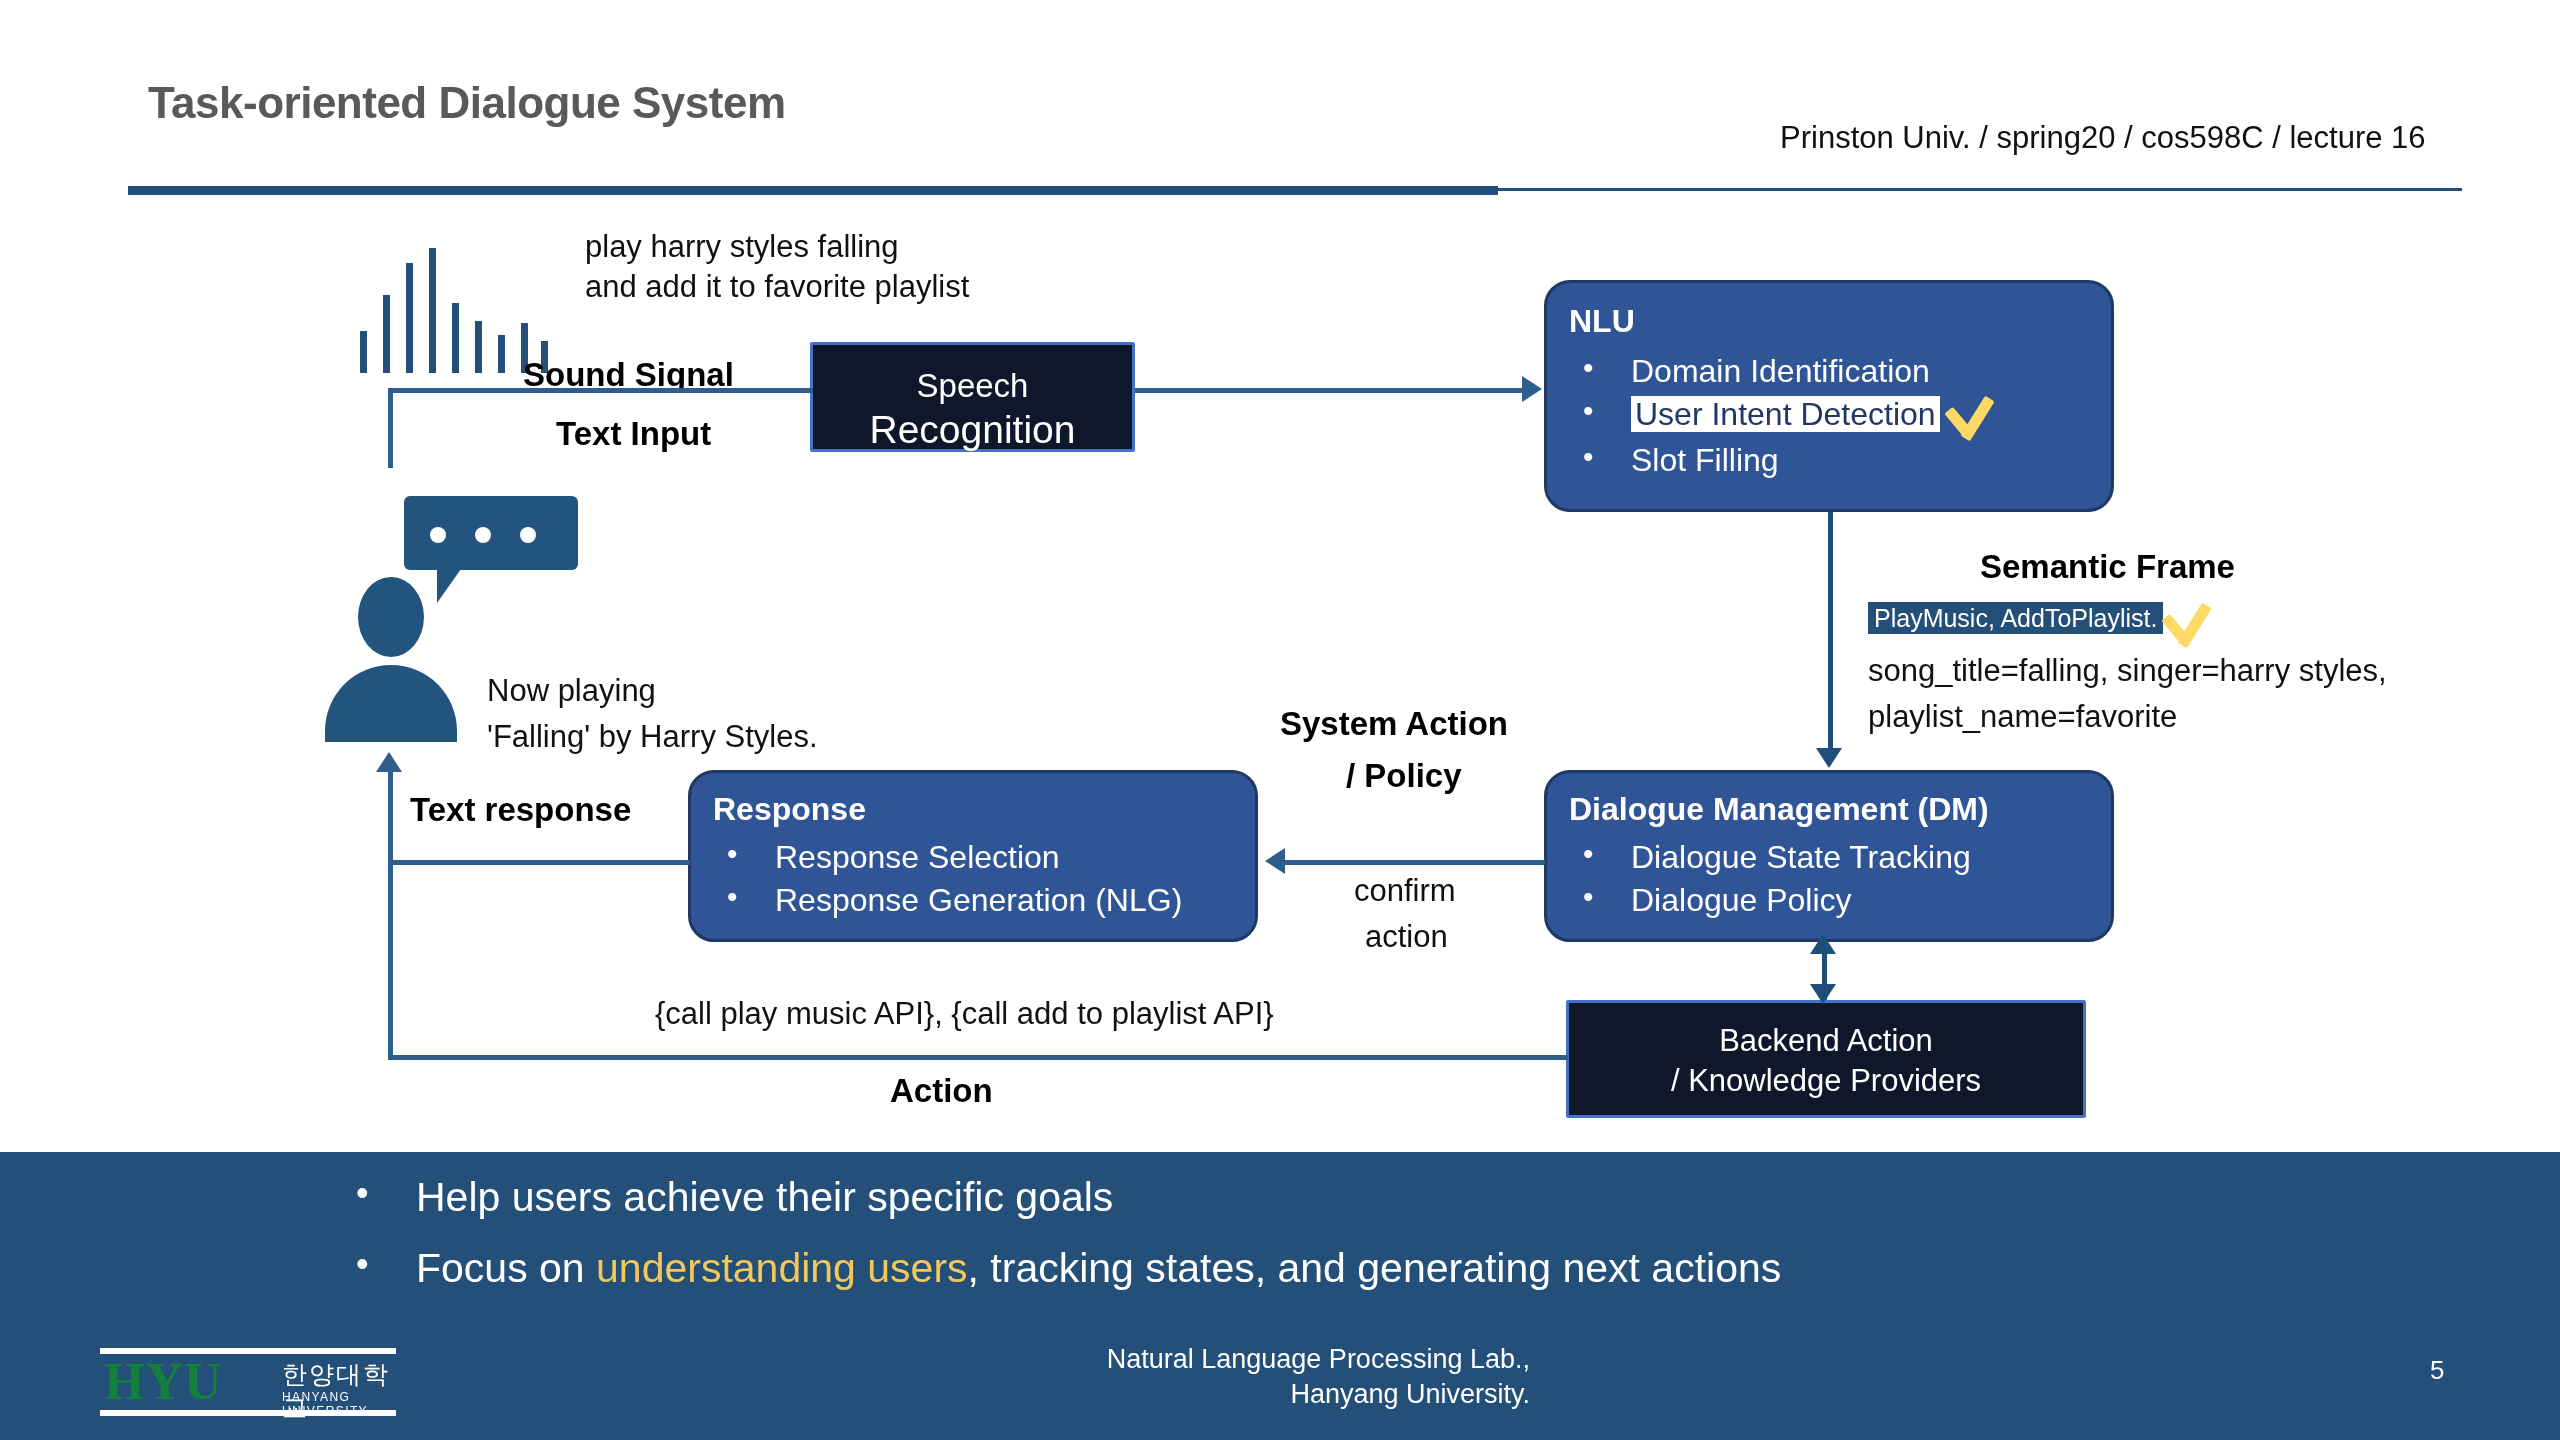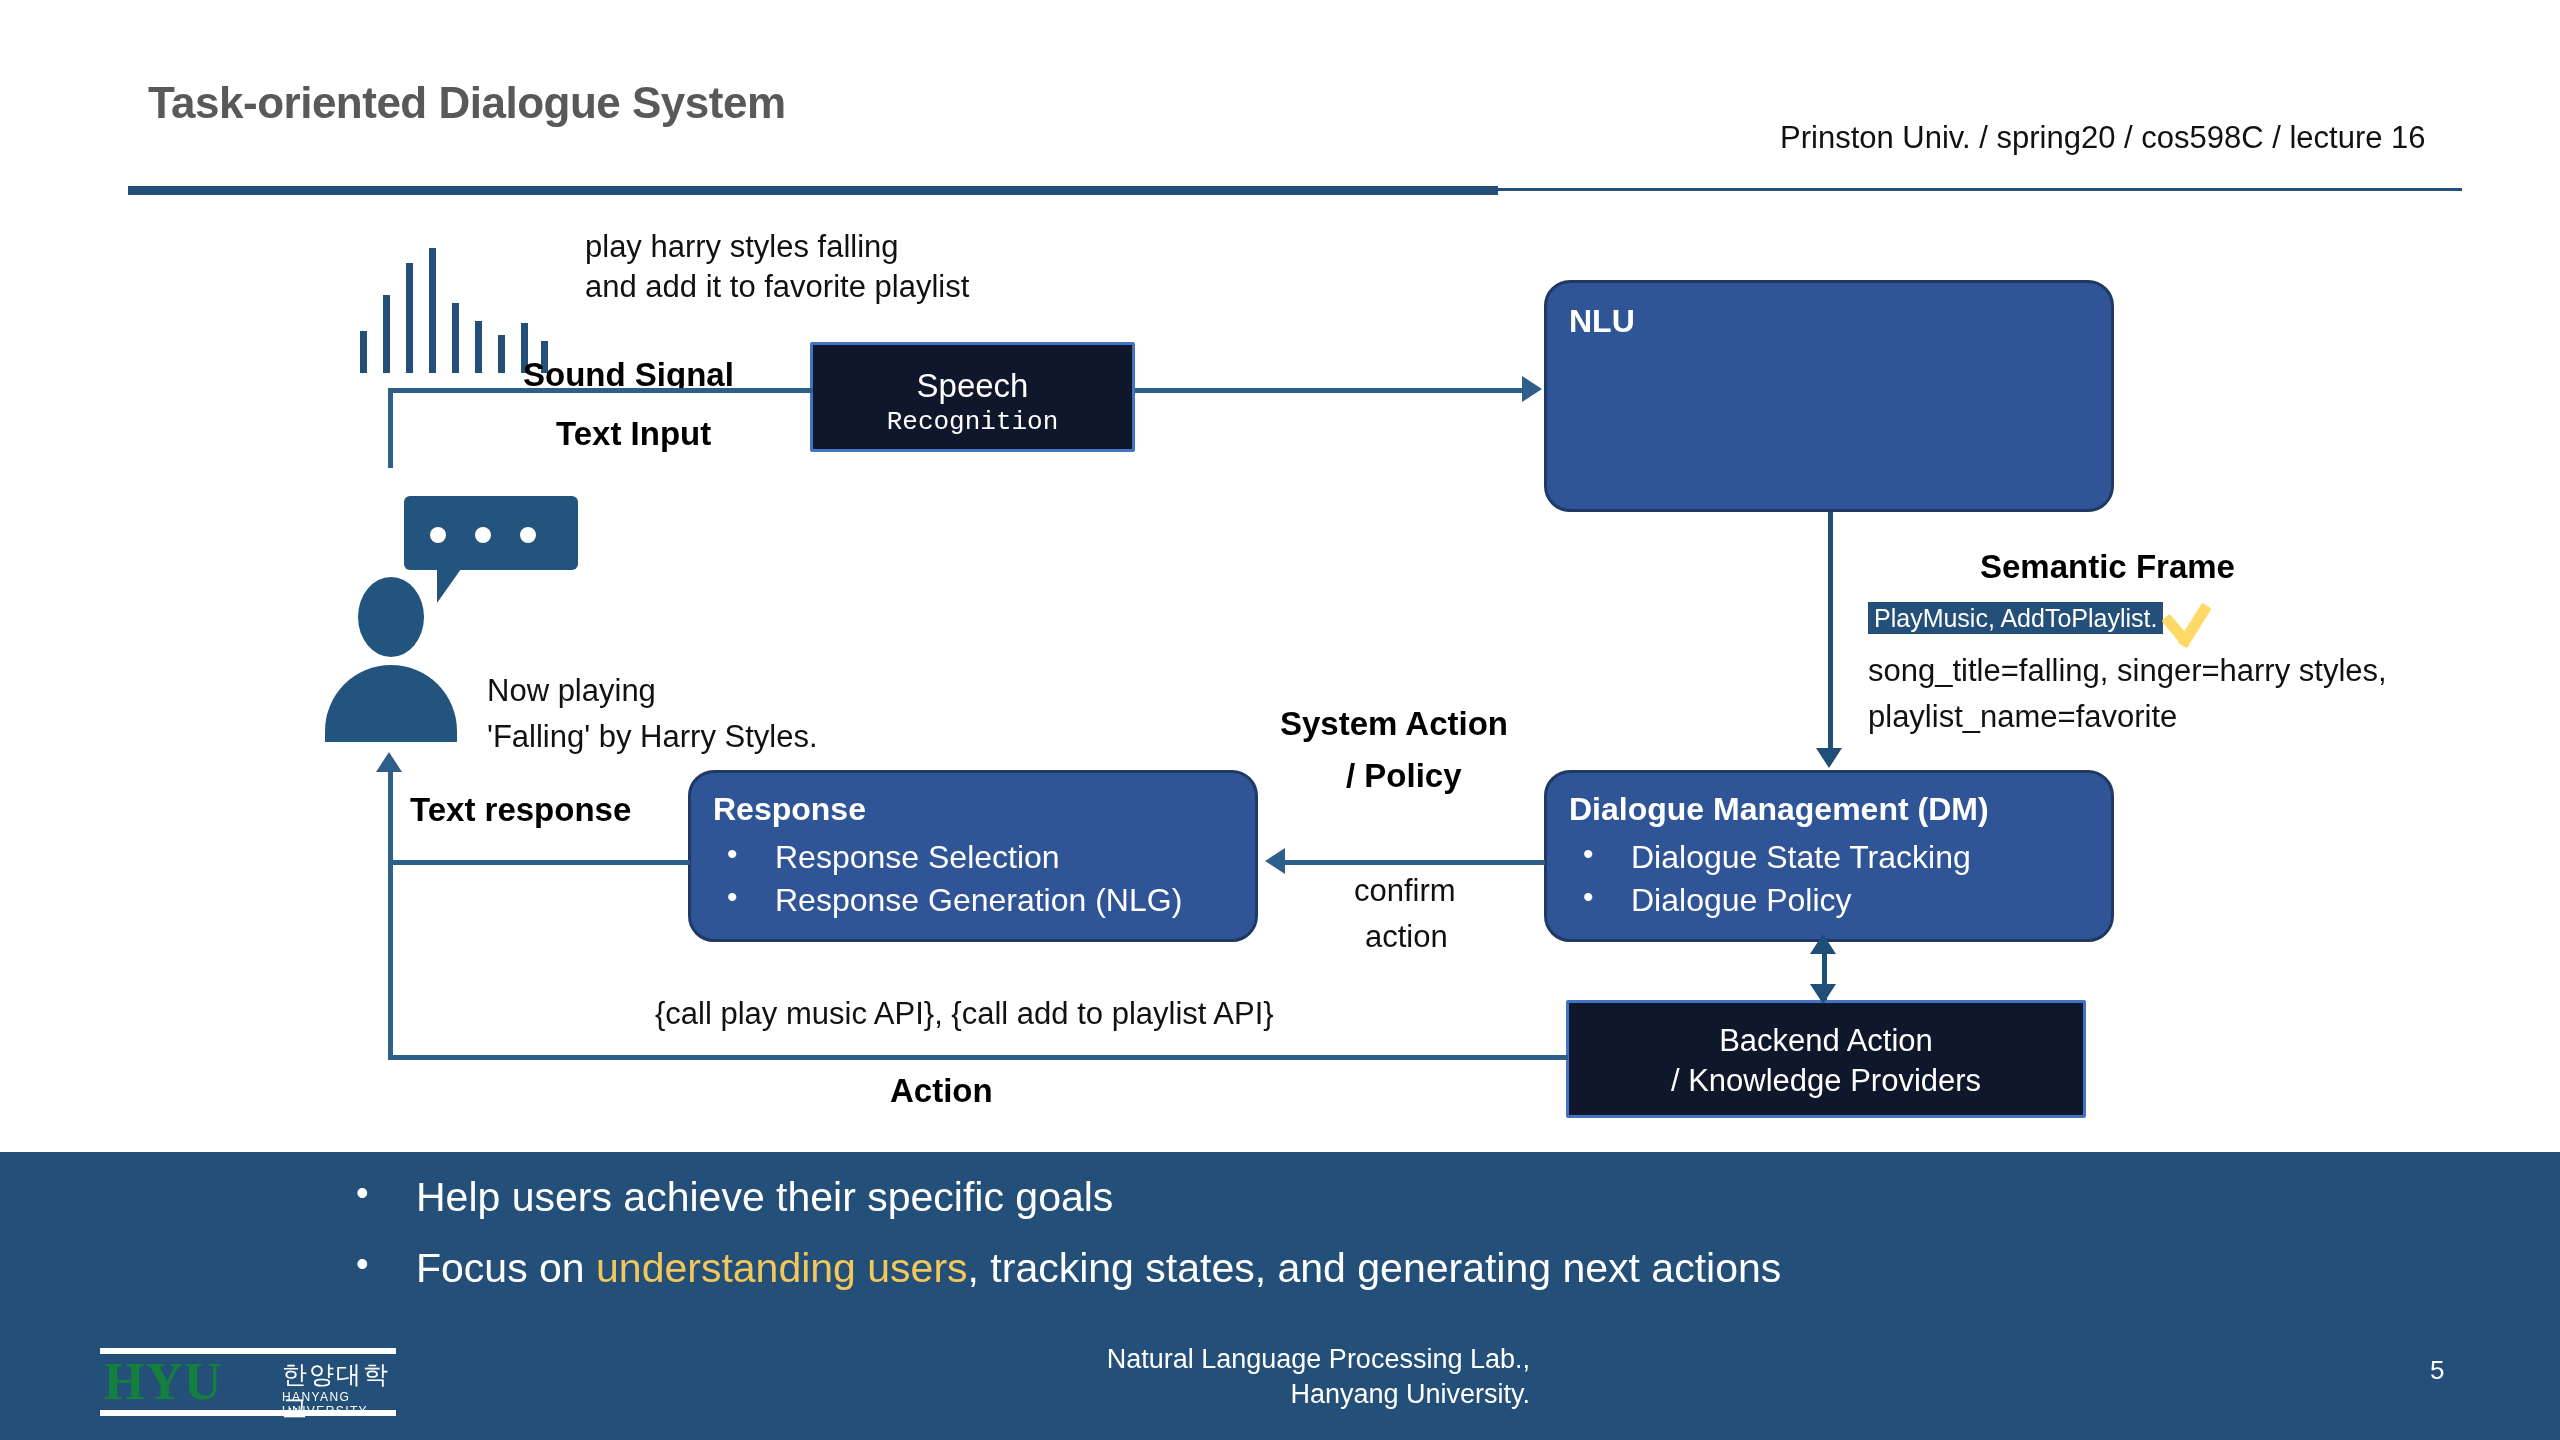--- a/index.html
+++ b/index.html
@@ -103,25 +103,36 @@
 </div>
 
 <div class="lbl-plain nowrap" style="left:585px;top:228px;">play harry styles falling</div>
 <div class="lbl-plain nowrap" style="left:585px;top:268px;">and add it to favorite playlist</div>
 
 <div class="lbl-bold nowrap" style="left:523px;top:356px;">Sound Signal</div>
 <div class="lbl-bold nowrap" style="left:556px;top:415px;">Text Input</div>
 
 <div class="lightbox" id="speech-box" style="left:810px;top:342px;width:325px;height:110px;padding-top:20px;">
   <div style="font-size:33px;line-height:1.25;">Speech</div>
-  <div style="font-size:26px;line-height:1.25;font-family:Liberation Mono, monospace;">Recognition</div>
+  <div style="font-size:39px;line-height:1.25;">Recognition</div>
 </div>
 
 <div class="darkbox" id="nlu-box" style="left:1544px;top:280px;width:570px;height:232px;padding:20px 0 0 22px;">
   <div class="box-title">NLU</div>
+  <ul class="box-list" style="margin-top:10px;">
+    <li>
+      <span>Domain Identification</span>
+    </li>
+    <li>
+      <span class="hl-white">User Intent Detection</span><span class="check"></span>
+    </li>
+    <li>
+      <span>Slot Filling</span>
+    </li>
+  </ul>
 </div>
 
 <div class="lbl-bold nowrap" style="left:1980px;top:548px;">Semantic Frame</div>
 <div style="position:absolute;left:1868px;top:600px;">
   <span class="hl-blue" style="font-size:25px;">PlayMusic, AddToPlaylist.</span><span class="check" style="margin-left:-6px;"></span>
 </div>
 <div class="lbl-plain nowrap" style="left:1868px;top:652px;">song_title=falling, singer=harry styles,</div>
 <div class="lbl-plain nowrap" style="left:1868px;top:698px;">playlist_name=favorite</div>
 
 <div class="darkbox" id="dm-box" style="left:1544px;top:770px;width:570px;height:172px;padding:18px 0 0 22px;">

